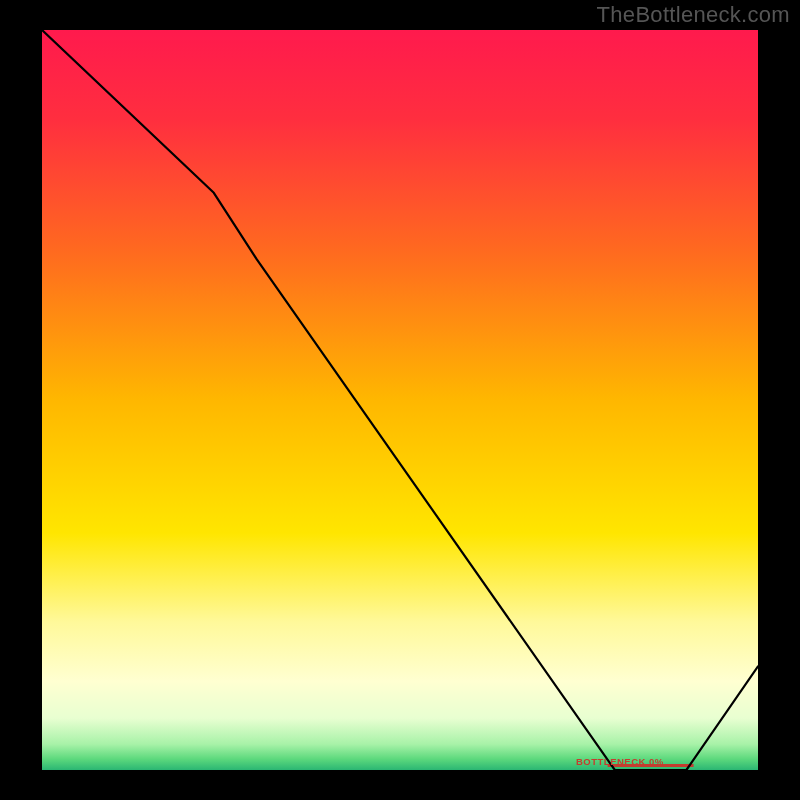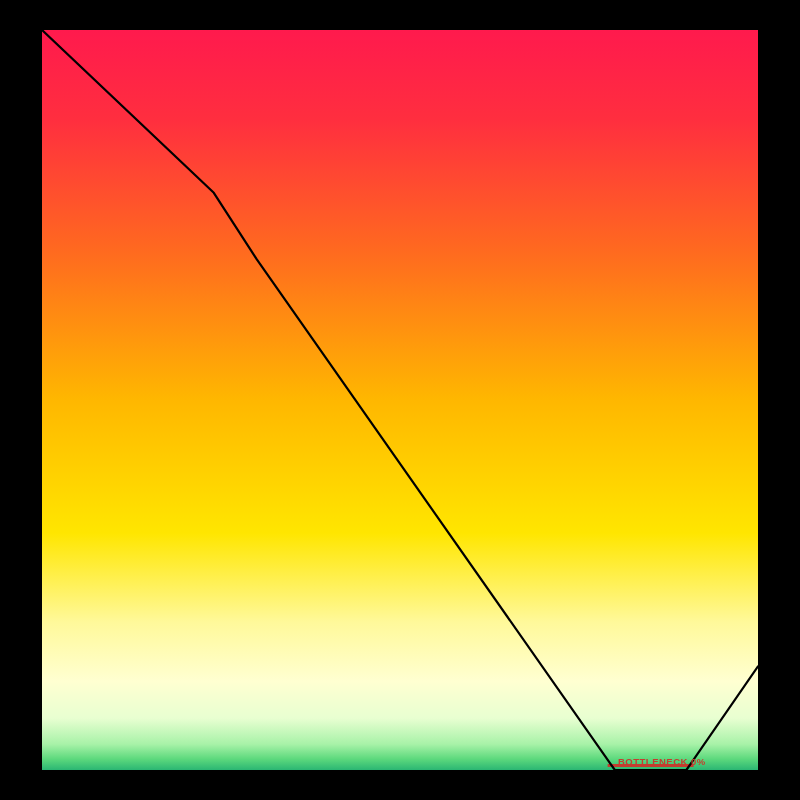--- a/index.html
+++ b/index.html
@@ -58,20 +58,21 @@
     font-weight: bold;
     letter-spacing: 0.5px;
     z-index: 5;
   }
 </style>
 </head>
 <body>
 
 <div class="frame">
 
+  <div class="watermark">TheBottleneck.com</div>
 
   <div class="plot-area">
     <svg id="plot-svg" width="716" height="740" viewBox="0 0 716 740">
       <defs>
         <linearGradient id="bg-grad" x1="0" y1="0" x2="0" y2="1">
             <stop offset="0%" stop-color="#ff1a4d"></stop>
             <stop offset="12%" stop-color="#ff2e3f"></stop>
             <stop offset="30%" stop-color="#ff6a1f"></stop>
             <stop offset="50%" stop-color="#ffb700"></stop>
             <stop offset="68%" stop-color="#ffe600"></stop>
@@ -82,17 +83,17 @@
             <stop offset="98.5%" stop-color="#5dd97d"></stop>
             <stop offset="100%" stop-color="#2bb673"></stop>
           </linearGradient>
       </defs>
       <rect id="bg-rect" x="0" y="0" width="716" height="740" fill="url(#bg-grad)"></rect>
       <line id="baseline-mark" stroke="#c43d2f" stroke-width="3" x1="565.64" x2="651.5600000000001" y1="735.56" y2="735.56"></line>
       <path id="curve-path" fill="none" stroke="#000" stroke-width="2.2" stroke-linejoin="round" stroke-linecap="round" d="M0.0 0.0 L171.8 162.8 L214.8 229.4 L572.8 740.0 L644.4 740.0 L716.0 636.4"></path>
     </svg>
   </div>
 
-  <div id="baseline-text" class="baseline-text" style="left: 618px; top: 755.56px;">BOTTLENECK 0%</div>
+  <div id="baseline-text" class="baseline-text" style="left: 576px; top: 755.56px;">BOTTLENECK 0%</div>
 
   <div class="axis-bottom"></div>
   <div class="axis-left"></div>
 </div>
 
 </body></html>

